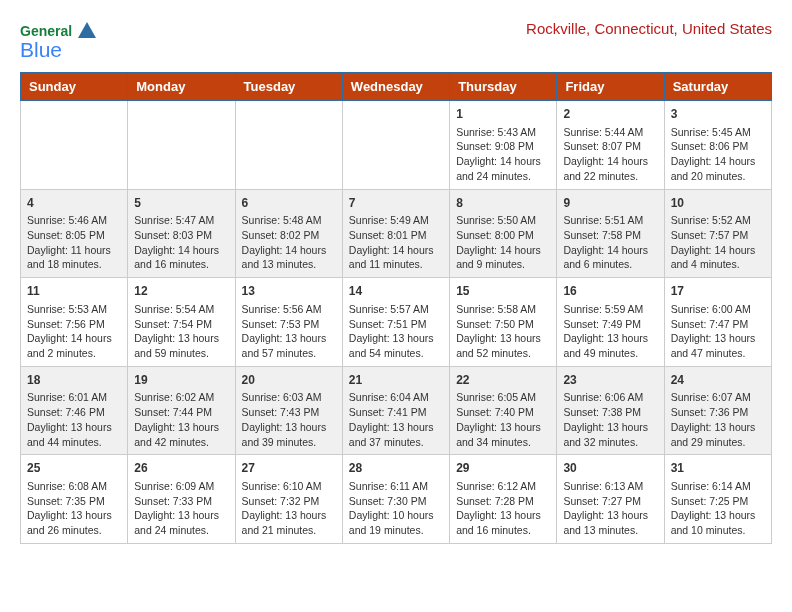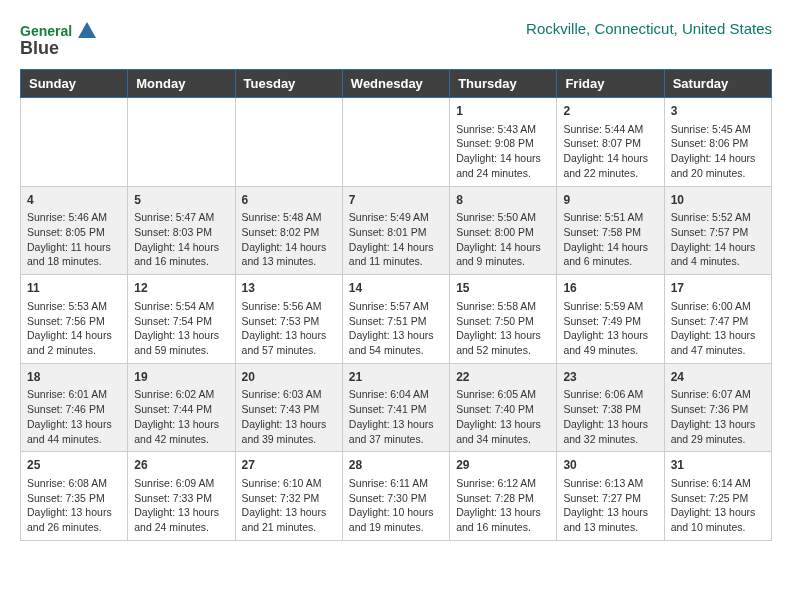--- a/index.html
+++ b/index.html
@@ -29,28 +29,28 @@
     .title-block {
       text-align: right;
     }
     .month-year {
       font-size: 36px;
       font-weight: normal;
       color: #333;
     }
     .location {
       font-size: 15px;
-      color: #0f766e;
+      color: #b91c1c;
     }
     .calendar {
       width: 100%;
       border-collapse: collapse;
     }
     .calendar th {
-      background-color: #404040;
+      background-color: #c2410c;
       color: #fff;
       text-align: left;
       padding: 6px 8px;
       font-size: 13px;
       font-weight: bold;
       border: 1px solid #2e6da4;
     }
     .calendar td {
       vertical-align: top;
       border: 1px solid #ccc;
@@ -88,21 +88,21 @@
 <body>
 
 <div class="header">
   <div class="logo">
     <div class="logo-row">
       <span style="font-size:14px;font-weight:bold;color:#15803d;">General</span>
       <svg width="22" height="22" viewBox="0 0 22 22" style="margin-left:2px;">
         <polygon points="11,2 20,18 2,18" fill="#2e6da4"></polygon>
       </svg>
     </div>
-    <span style="font-size:18px;font-weight:bold;color:#404040;margin-top:-4px;">Blue</span>
+    <span style="font-size:21px;font-weight:normal;color:#3b82f6;margin-top:-4px;">Blue</span>
   </div>
   <div class="title-block">
     <div class="location">Rockville, Connecticut, United States</div>
   </div>
 </div>
 
 <table class="calendar">
   <thead>
     <tr>
     <th>Sunday</th>

